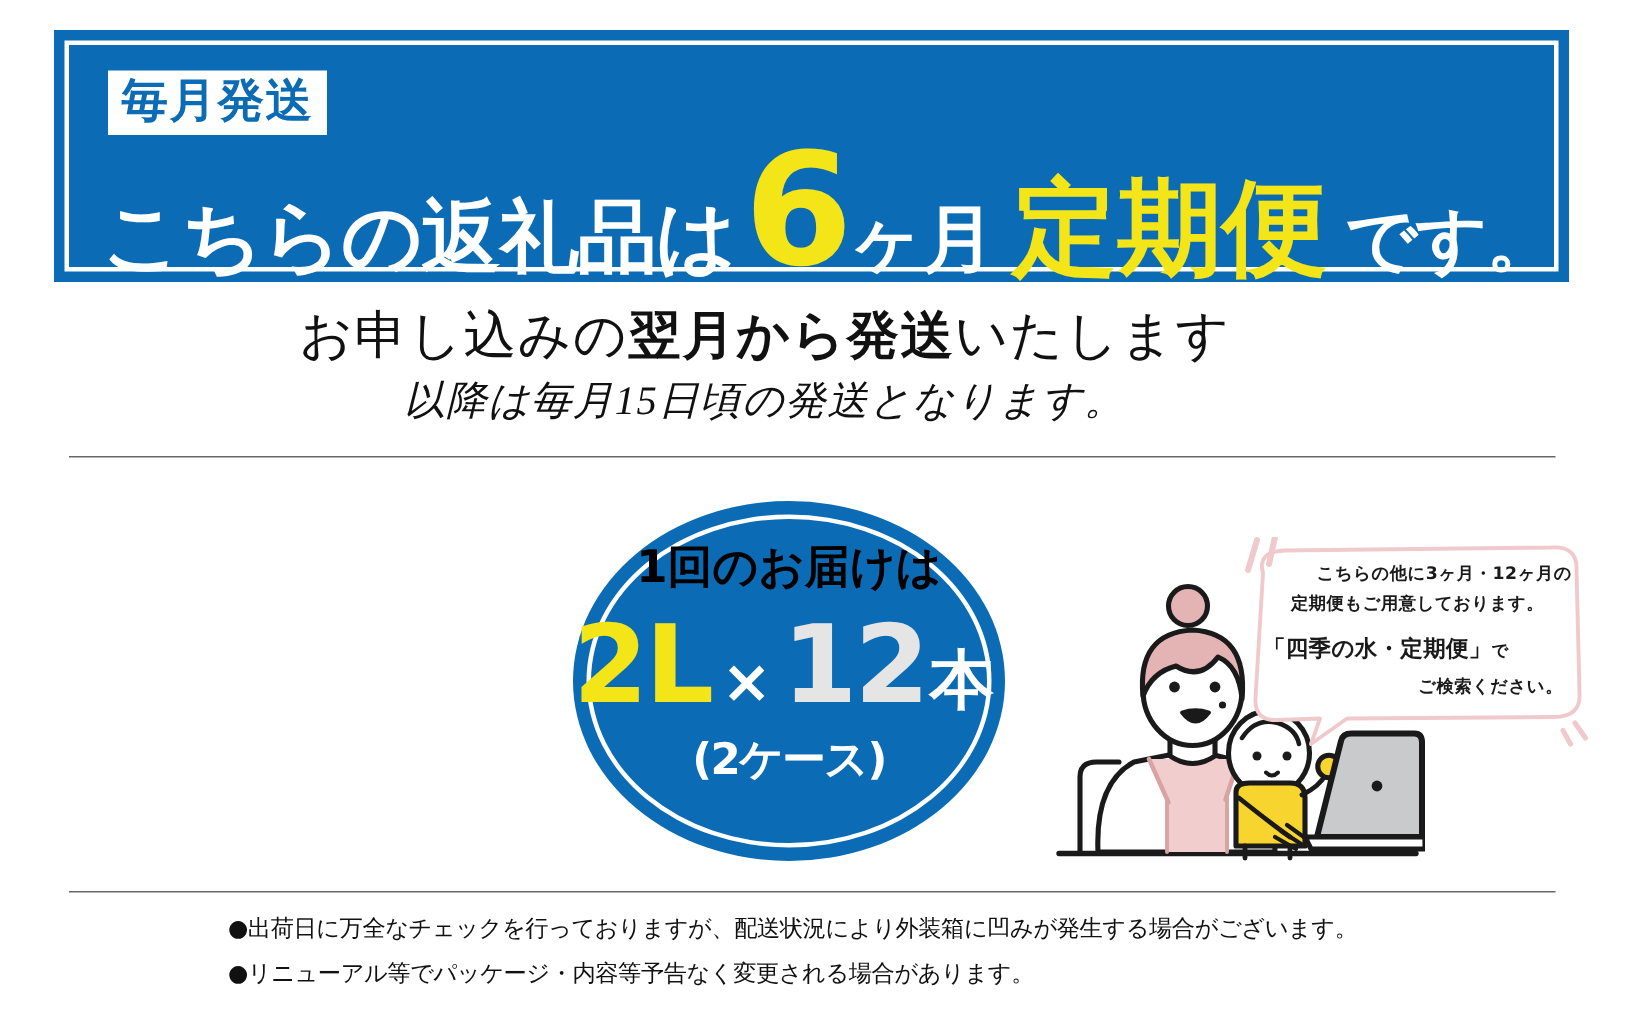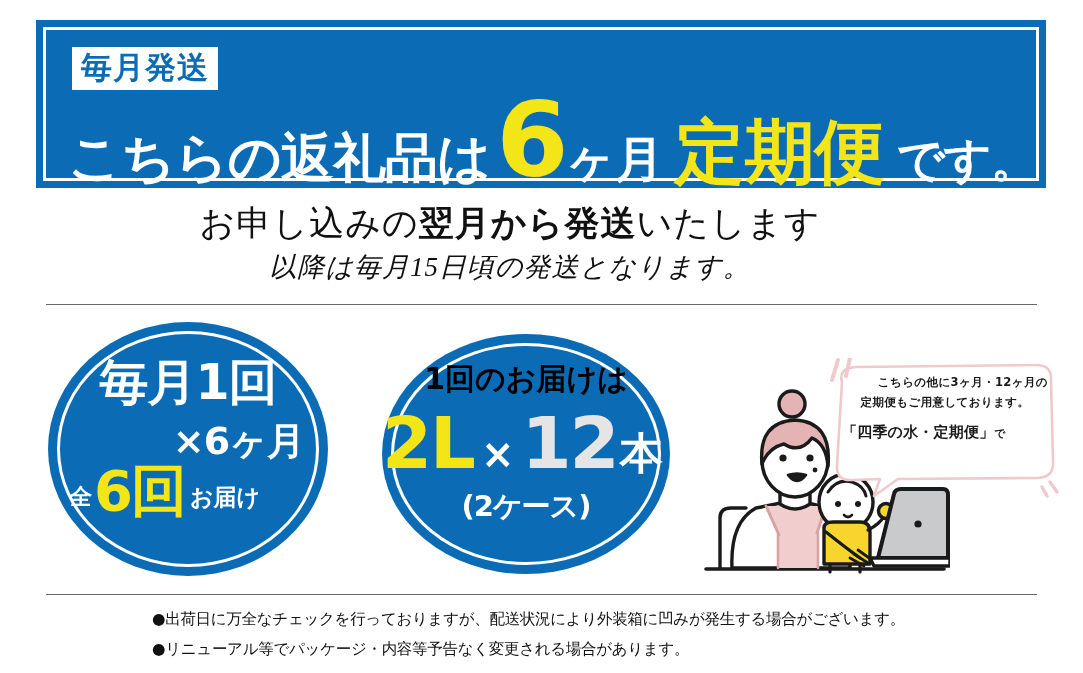--- a/index.html
+++ b/index.html
@@ -164,30 +164,20 @@
   </div>
 
   <div class="sub-wrap">
     <div class="sub1"><span>お申し込みの</span><b>翌月から発送</b><span>いたします</span></div>
     <div class="sub2">以降は毎月15日頃の発送となります。</div>
   </div>
 
   <div class="divider top"></div>
   <div class="divider bottom"></div>
 
-  <div class="ellipse ell1">
-    <div class="ring"></div>
-    <div class="e1-line1">毎月1回</div>
-    <div class="e1-line2">×6ヶ月</div>
-    <div class="e1-line3">
-      <span class="e1-zen">全</span>
-      <span class="e1-6kai">6回</span>
-      <span class="e1-todoke">お届け</span>
-    </div>
-  </div>
 
   <div class="ellipse ell2">
     <div class="ring"></div>
     <div class="e2-line1">1回のお届けは</div>
     <div class="e2-line2">
       <span class="e2-2l">2L</span>
       <span class="e2-x">×</span>
       <span class="e2-12">12</span>
       <span class="e2-hon">本</span>
     </div>
@@ -263,20 +253,21 @@
 
       <g stroke="#f0c9cc" stroke-width="3.4" stroke-linecap="round">
         <line x1="222" y1="124" x2="229" y2="134"></line>
         <line x1="214" y1="129" x2="219" y2="138"></line>
       </g>
     </svg>
     <div class="bubble-text">
       <div class="bt-l1">こちらの他に3ヶ月・12ヶ月の</div>
       <div class="bt-l2">定期便もご用意しております。</div>
       <div class="bt-l3"><span>「四季の水・定期便」</span><span class="small">で</span></div>
+      <div class="bt-l4">ご検索ください。</div>
     </div>
   </div>
 
   <div class="notes">
     <div class="note">●出荷日に万全なチェックを行っておりますが、配送状況により外装箱に凹みが発生する場合がございます。</div>
     <div class="note">●リニューアル等でパッケージ・内容等予告なく変更される場合があります。</div>
   </div>
 
 </div>
 

